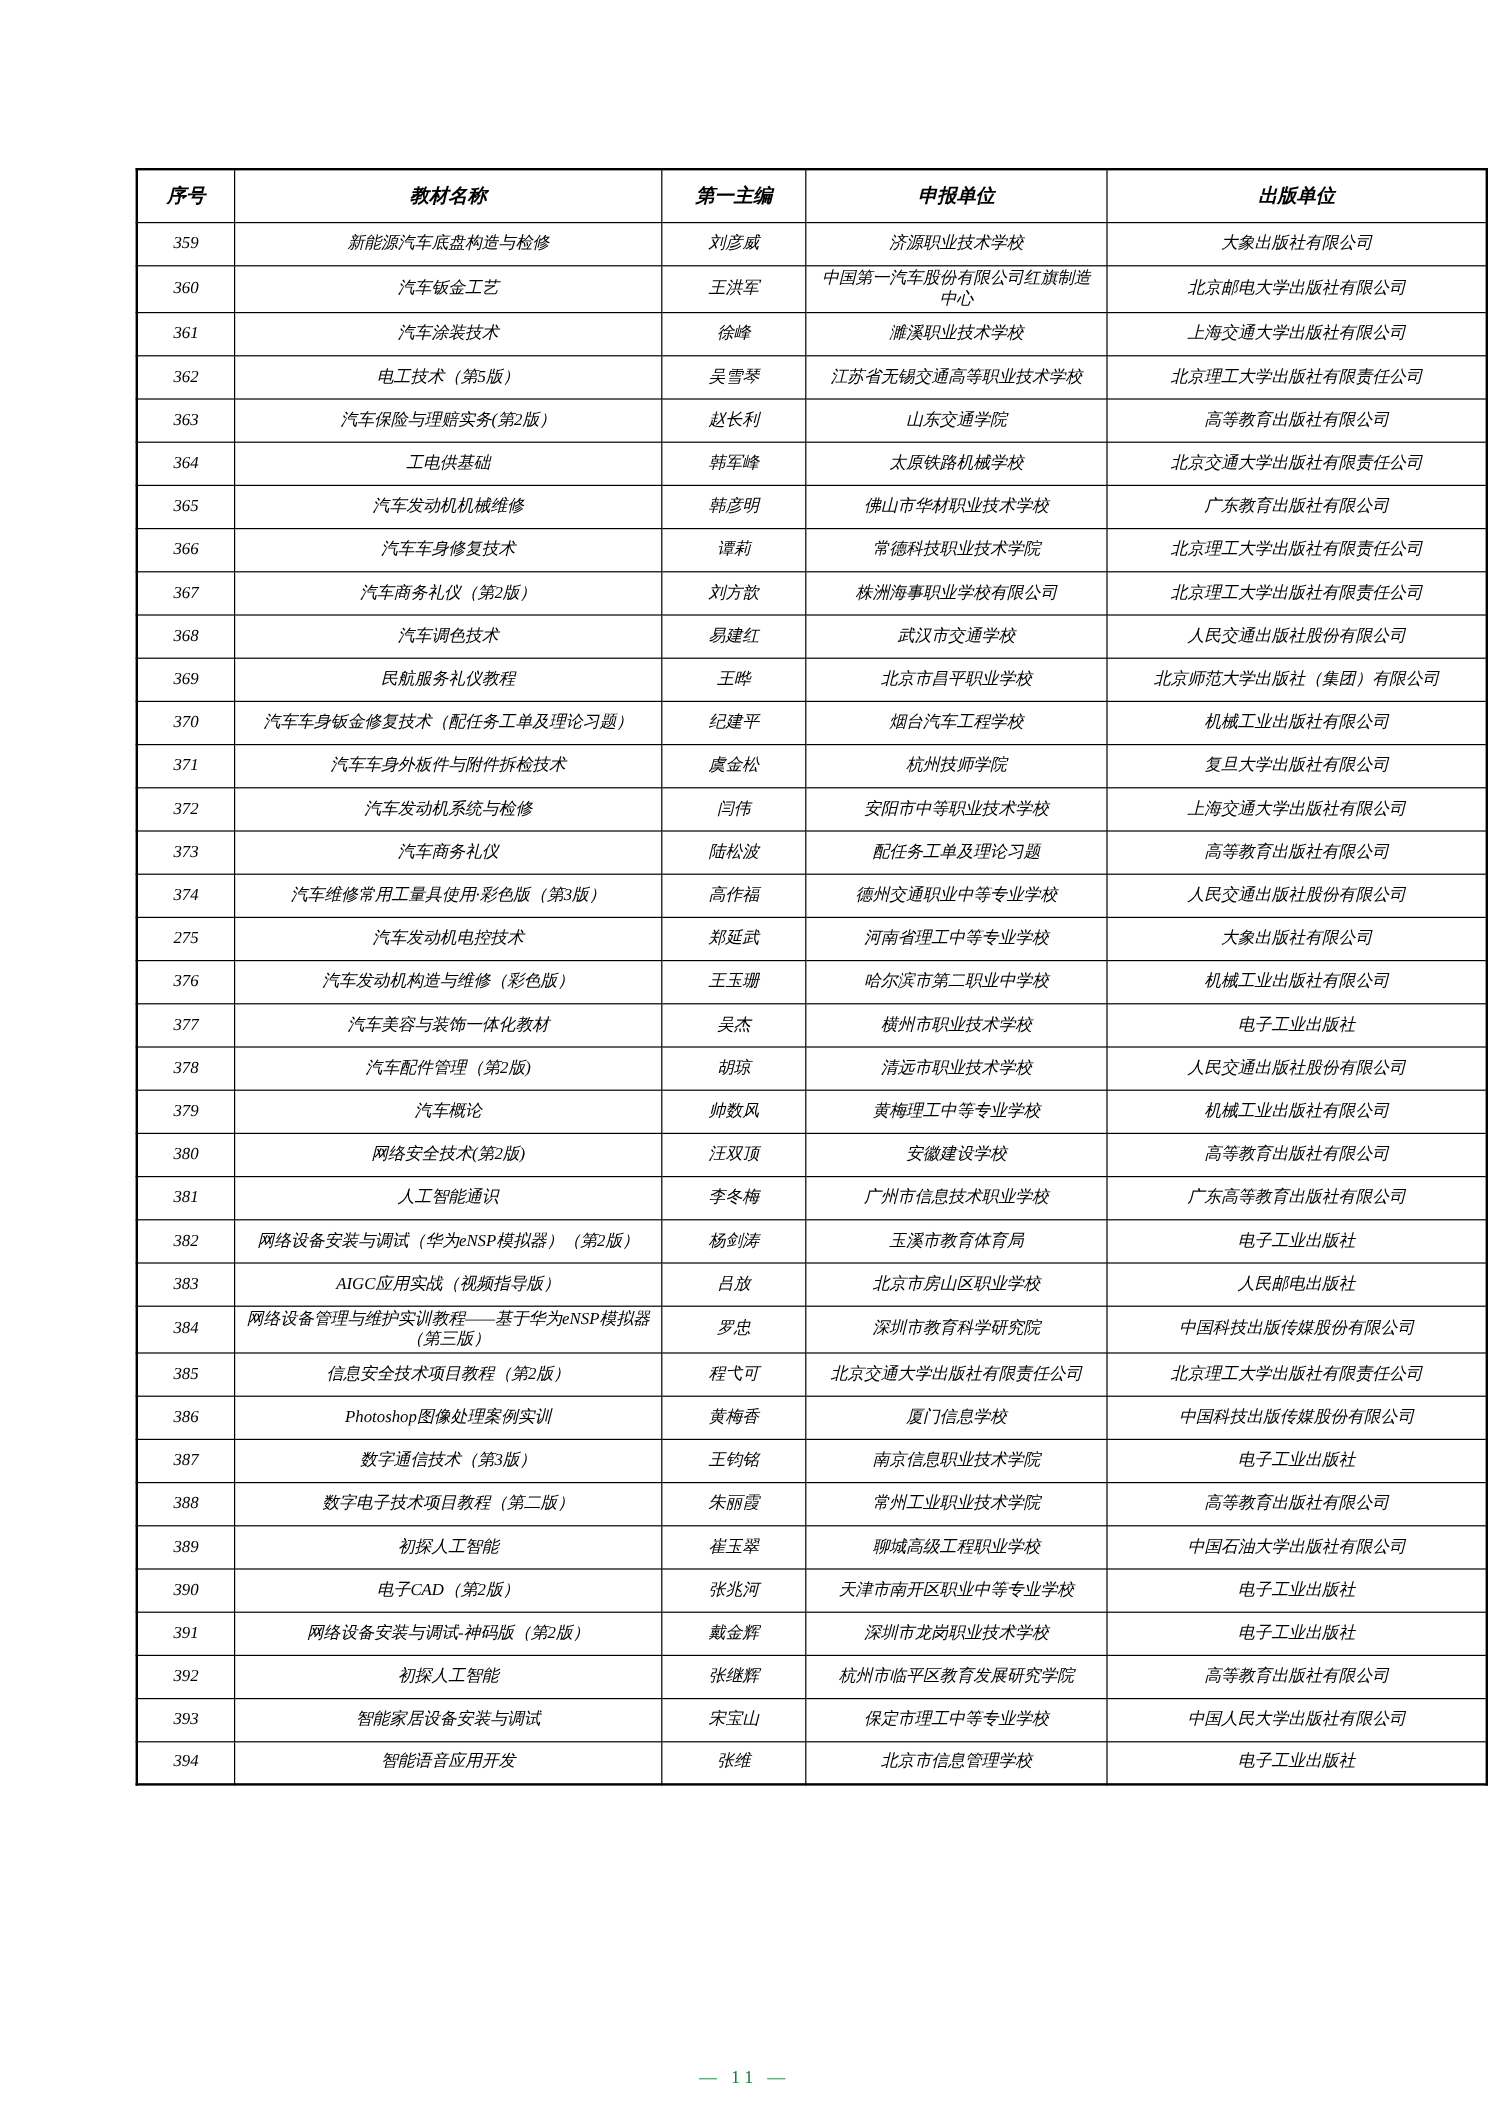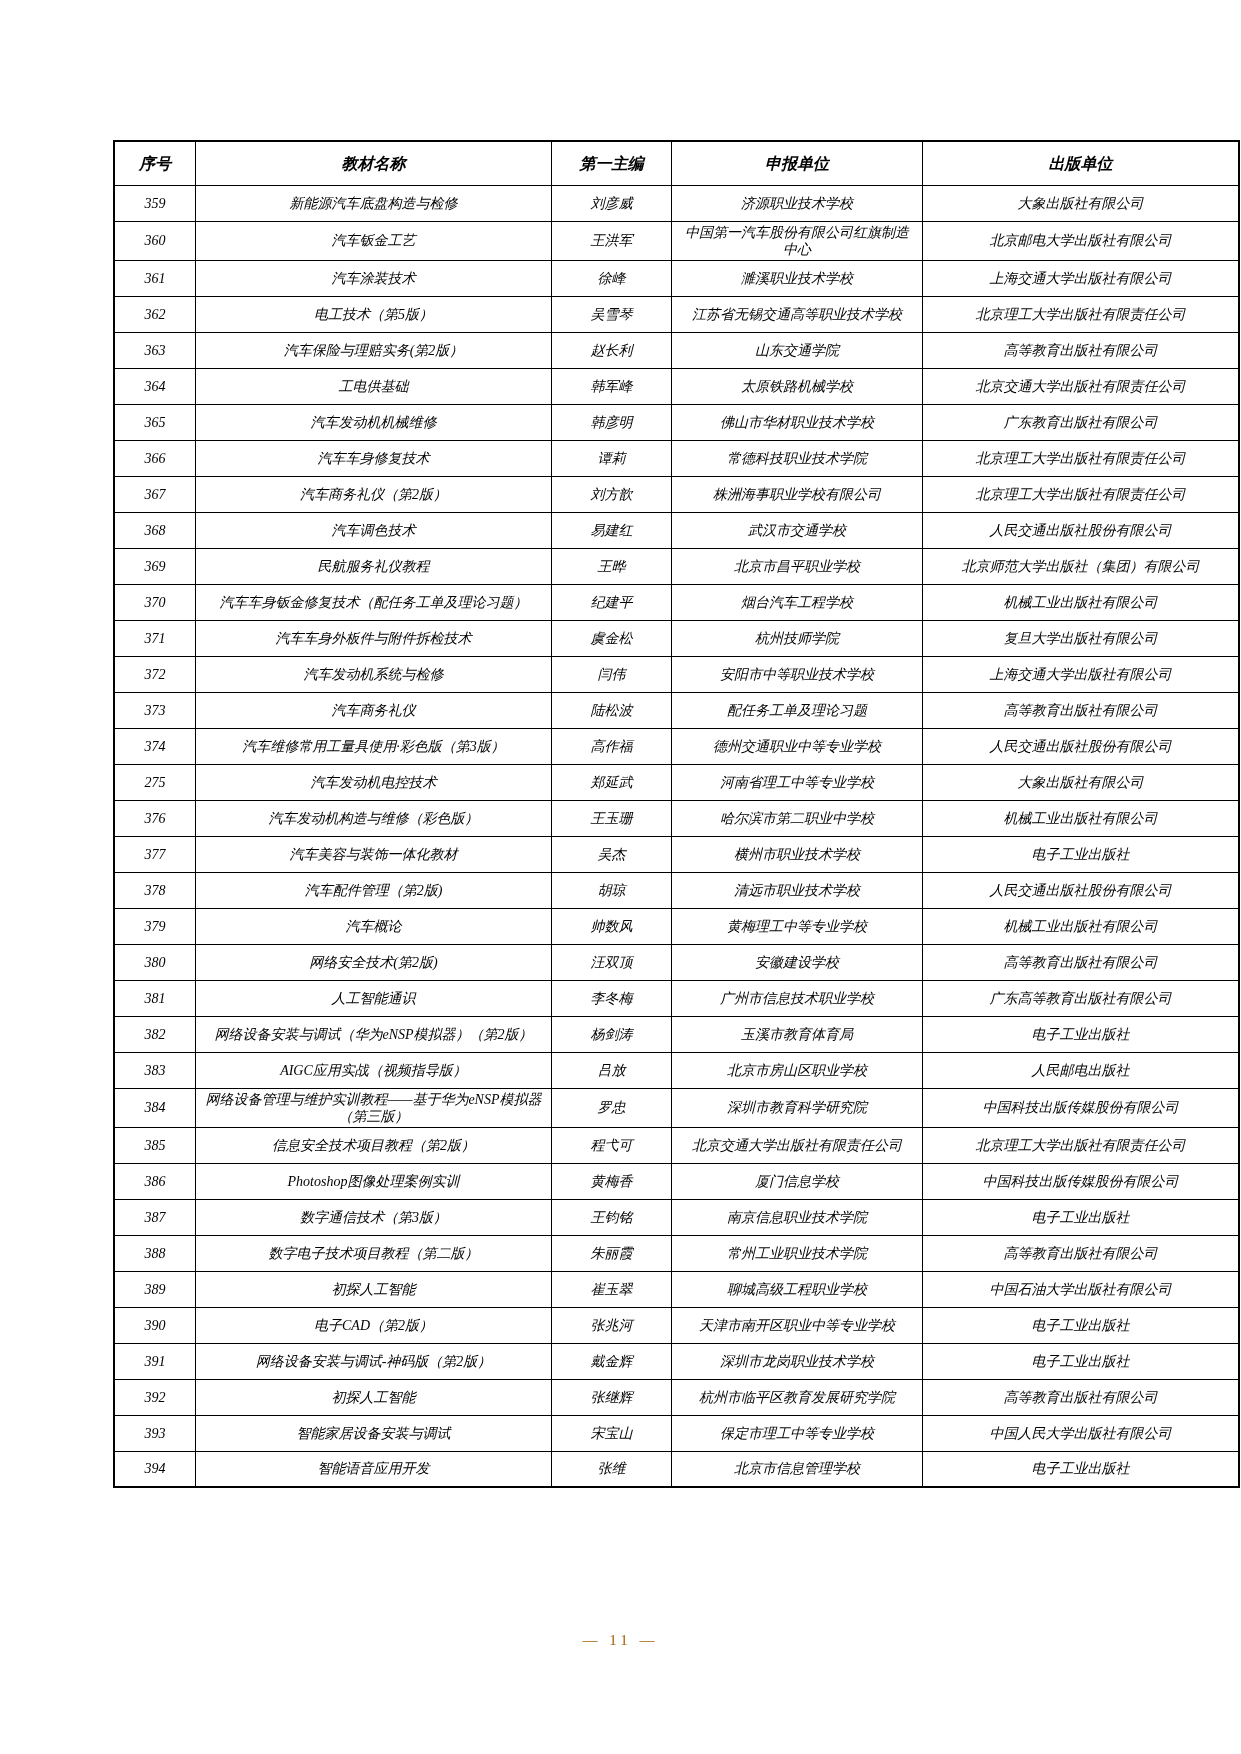--- a/index.html
+++ b/index.html
@@ -47,26 +47,26 @@
   }
   
   .doc-table .c0 { width: 68px; }
   .doc-table .c1 { width: 339px; padding: 2px 8px; }
   .doc-table .c2 { width: 107px; }
   .doc-table .c3 { width: 230px; padding: 2px 10px; }
   .doc-table .c4 { width: 275px; padding: 2px 20px; margin-left: 32px; }
   .footer {
     position: absolute;
     left: 0;
-    top: 1632px;
+    top: 1724px;
     width: 100%;
     text-align: center;
     font-size: 15px;
     letter-spacing: 4px;
-    color: #a16207;
+    color: #15803d;
   }
 </style>
 </head>
 <body>
 
 <div class="page">
   <table class="doc-table">
     <thead>
       <tr>
           <th class="c0">序号</th>

